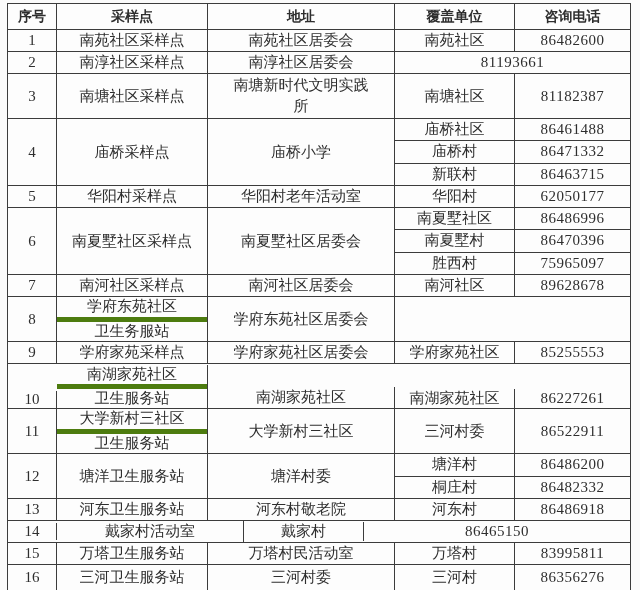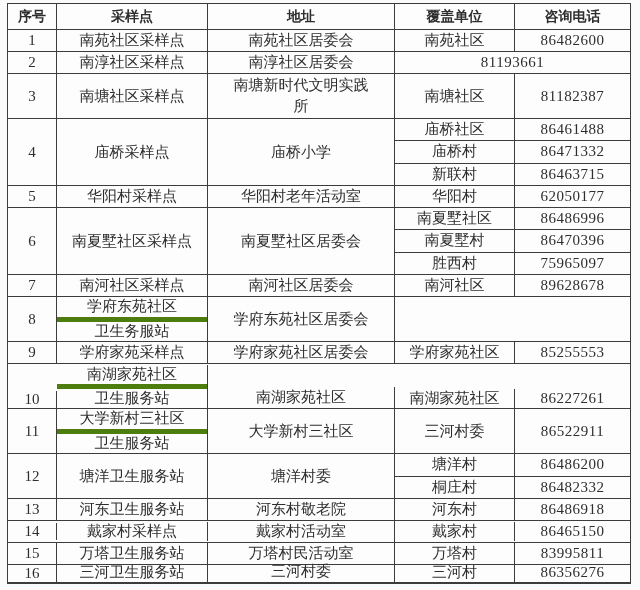--- a/index.html
+++ b/index.html
@@ -298,23 +298,20 @@
     <div class="c-units">
             <div class="unit-row">
               <div class="u-name">河东村</div>
               <div class="u-phone">86486918</div>
             </div>
           </div>
   </div>
 
   <div class="trow" style="height: 22px; align-items: center;">
     <div class="cell c-no">14</div>
-    <div class="cell c-site">
-            <div class="site-part">戴家村采样点</div>
-          </div>
     <div class="cell c-addr">戴家村活动室</div>
     <div class="c-units">
             <div class="unit-row">
               <div class="u-name">戴家村</div>
               <div class="u-phone">86465150</div>
             </div>
           </div>
   </div>
 
   <div class="trow" style="height: 22px;">
@@ -324,21 +321,21 @@
           </div>
     <div class="cell c-addr">万塔村民活动室</div>
     <div class="c-units">
             <div class="unit-row">
               <div class="u-name">万塔村</div>
               <div class="u-phone">83995811</div>
             </div>
           </div>
   </div>
 
-  <div class="trow" style="height: 18px; align-items: flex-end;">
+  <div class="trow" style="height: 26px;">
     <div class="cell c-no">16</div>
     <div class="cell c-site">
             <div class="site-part">三河卫生服务站</div>
           </div>
     <div class="cell c-addr">三河村委</div>
     <div class="c-units">
             <div class="unit-row">
               <div class="u-name">三河村</div>
               <div class="u-phone">86356276</div>
             </div>

